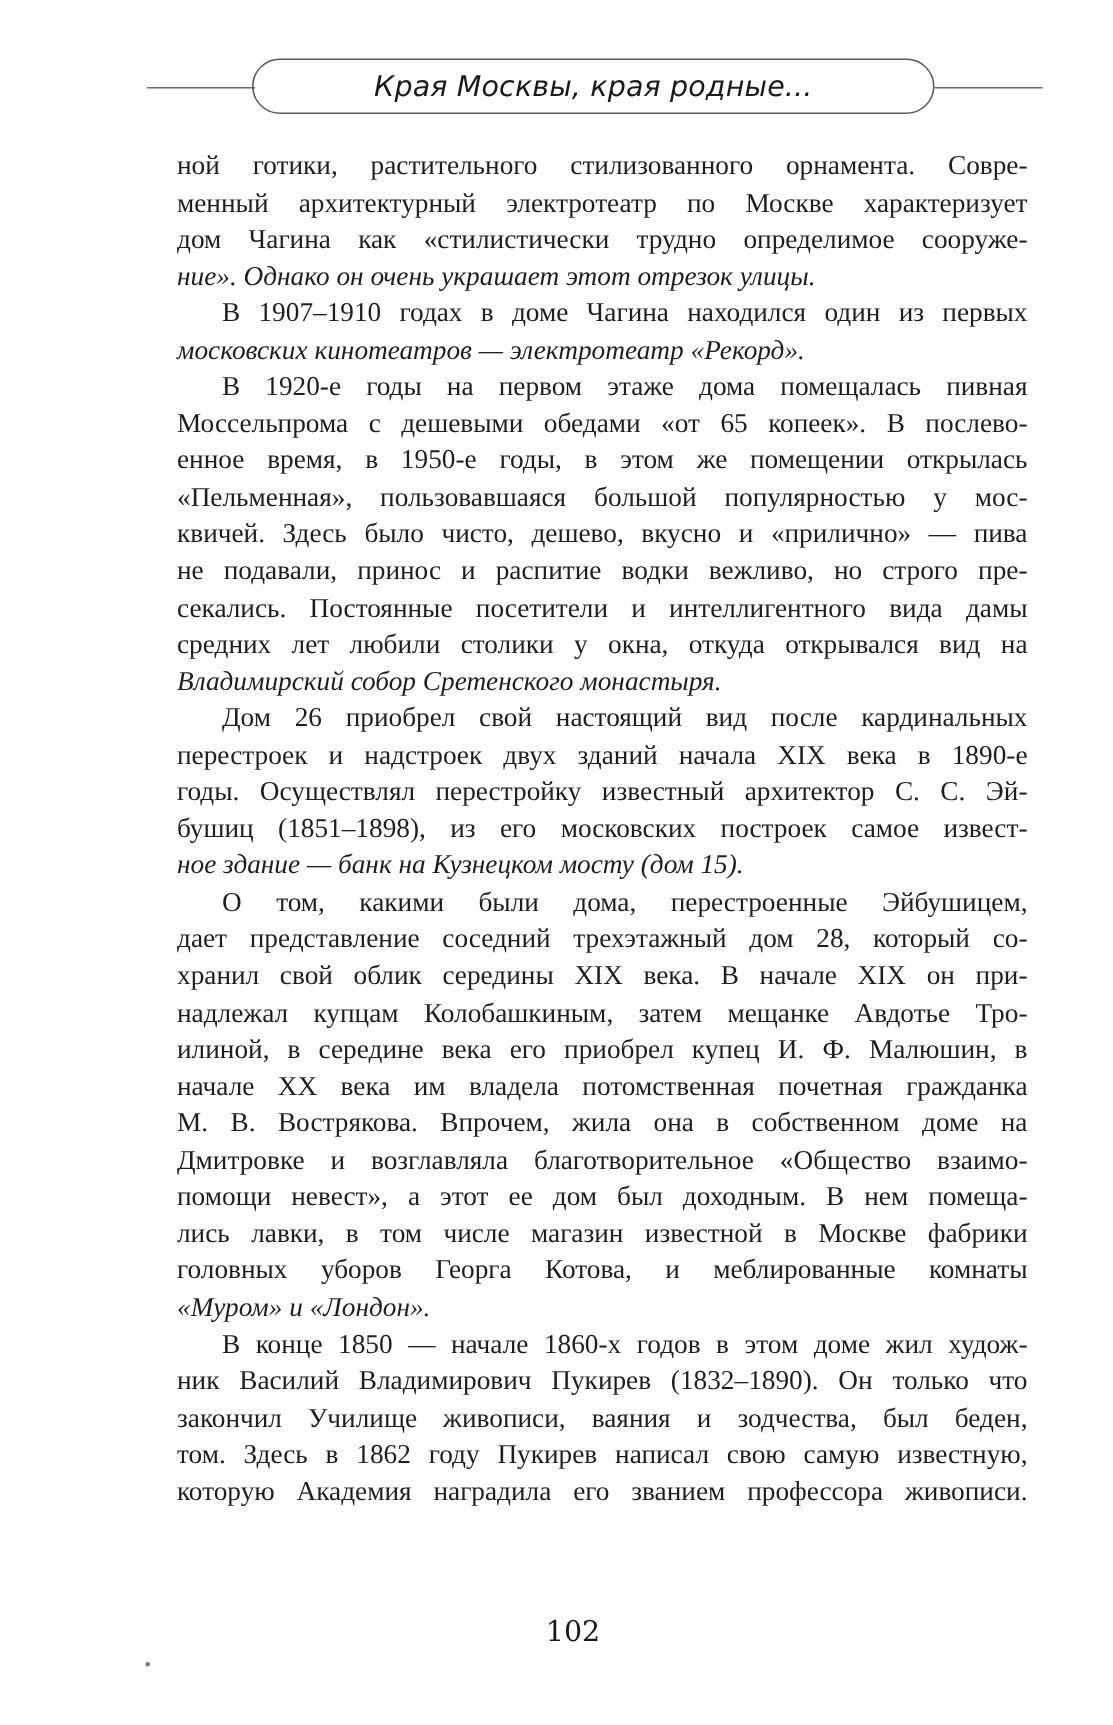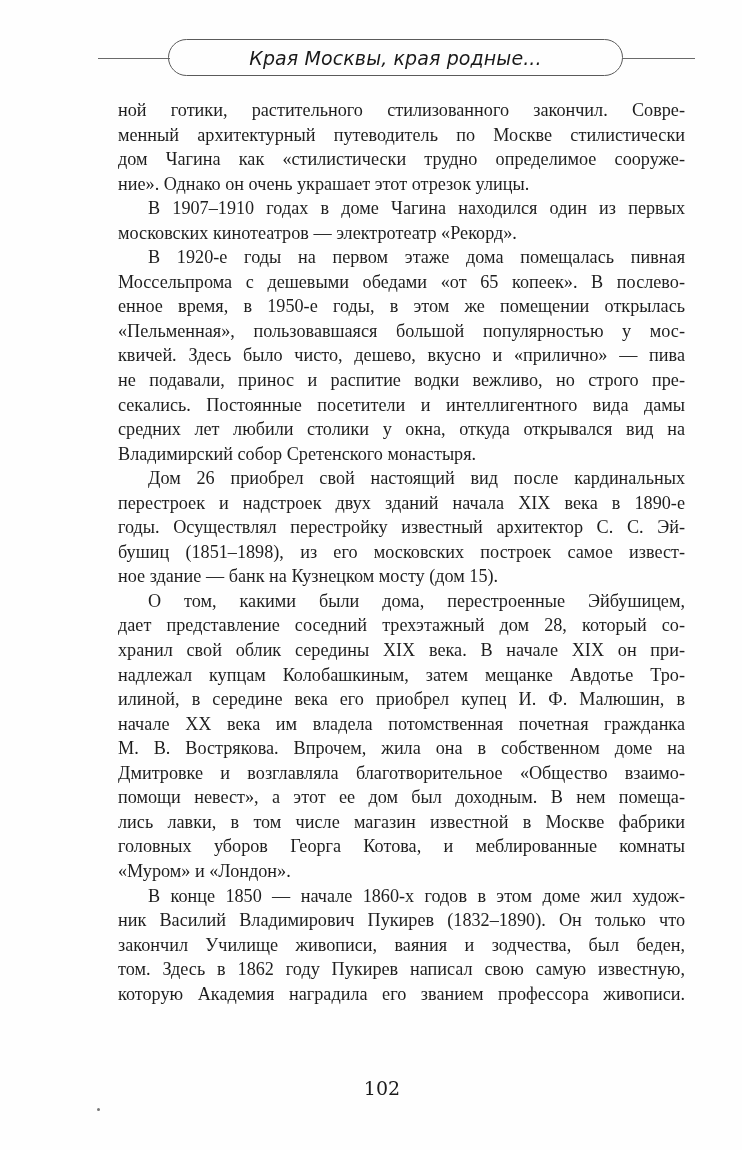--- a/index.html
+++ b/index.html
@@ -16,41 +16,41 @@
     .header-title {
       font-family: "DejaVu Sans", sans-serif; font-style: italic; font-size: 19px;
       color: #1a1a1a; letter-spacing: 0.1px;
     }
     .text {
       position: absolute; left: 118px; top: 98px; width: 567px;
       font-family: "Liberation Serif", serif; font-size: 18.2px; line-height: 24.55px;
       color: #1e1e1e;
     }
     .line { display: block; white-space: nowrap; text-align: justify; text-align-last: justify; height: 24.55px; }
-    .line.last { text-align-last: left; }
+    .line.last { text-align-last: left; font-style: italic; }
     .line.indent { padding-left: 30px; }
     .page-number {
       position: absolute; left: 11px; width: 742px; top: 1077px; text-align: center;
       font-family: "DejaVu Serif", serif; font-size: 19px; color: #1a1a1a;
     }
     .speck { position: absolute; left: 97px; top: 1108px; width: 3px; height: 3px; background: #777; border-radius: 50%; }
   </style>
 </head>
 <body>
 
 <div class="page">
   <div class="header-line left"></div>
   <div class="header-frame">
     <span class="header-title">Края Москвы, края родные...</span>
   </div>
   <div class="header-line right"></div>
 
   <div class="text" id="body-text">
-      <span class="line">ной готики, растительного стилизованного закончил. Совре-</span>
-      <span class="line">менный архитектурный путеводитель по Москве стилистически</span>
+      <span class="line">ной готики, растительного стилизованного орнамента. Совре-</span>
+      <span class="line">менный архитектурный электротеатр по Москве характеризует</span>
       <span class="line">дом Чагина как «стилистически трудно определимое сооруже-</span>
       <span class="line last">ние». Однако он очень украшает этот отрезок улицы.</span>
       <span class="line indent">В 1907–1910 годах в доме Чагина находился один из первых</span>
       <span class="line last">московских кинотеатров — электротеатр «Рекорд».</span>
       <span class="line indent">В 1920-е годы на первом этаже дома помещалась пивная</span>
       <span class="line">Моссельпрома с дешевыми обедами «от 65 копеек». В послево-</span>
       <span class="line">енное время, в 1950-е годы, в этом же помещении открылась</span>
       <span class="line">«Пельменная», пользовавшаяся большой популярностью у мос-</span>
       <span class="line">квичей. Здесь было чисто, дешево, вкусно и «прилично» — пива</span>
       <span class="line">не подавали, принос и распитие водки вежливо, но строго пре-</span>

